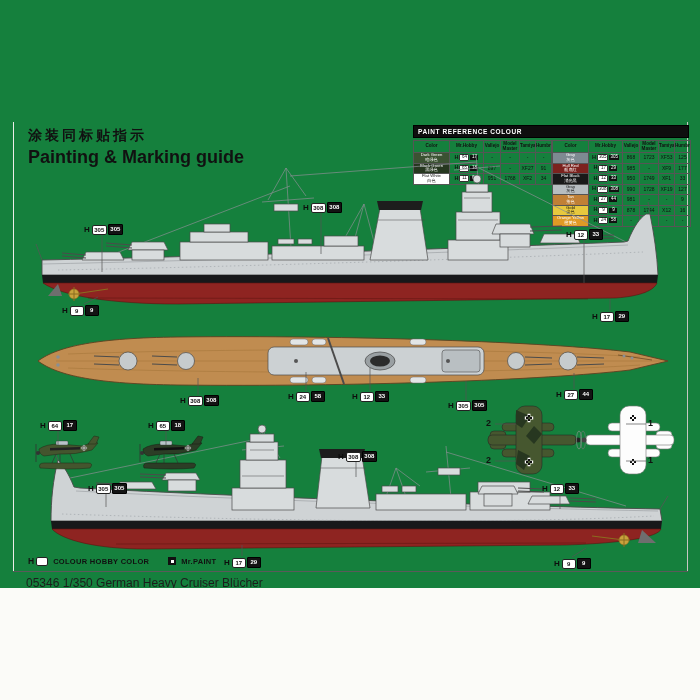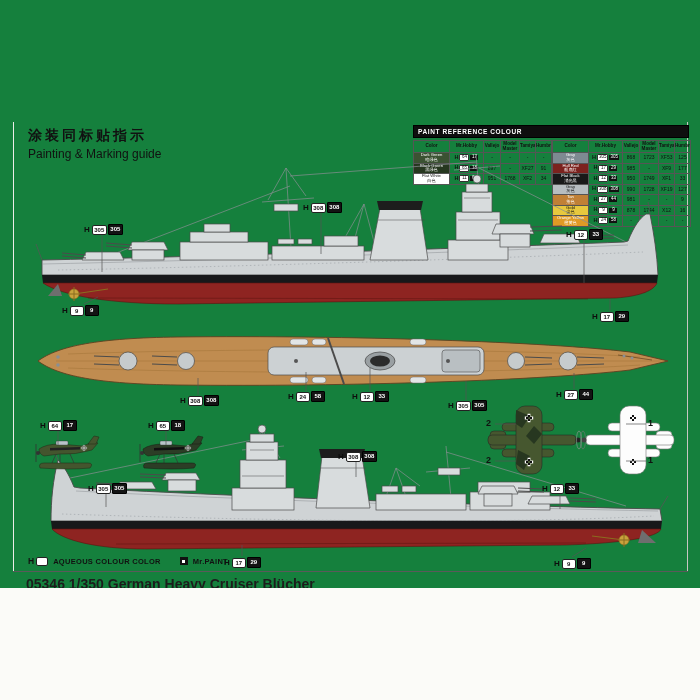--- a/index.html
+++ b/index.html
@@ -3,21 +3,21 @@
 <meta charset="utf-8">
 <style>
   html,body{margin:0;padding:0;background:#fbfbf8;font-family:"Liberation Sans",sans-serif;}
   .stage{position:relative;width:700px;height:588px;background:#15803d;overflow:hidden;}
   .sheet-edge-r{position:absolute;left:687px;top:122px;width:1px;height:449px;background:#c6c6c2;}
   .sheet-edge-l{position:absolute;left:13px;top:122px;width:1px;height:449px;background:#ececе8;background:#ecece8;}
 
   
   .titleblock{position:absolute;left:28px;top:127px;color:#111;}
   .title-cn{font-size:14px;font-weight:bold;letter-spacing:3px;}
-  .title-en{font-size:12px;font-weight:normal;margin-top:2px;}
+  .title-en{font-size:18px;font-weight:bold;margin-top:2px;}
 
   
   .pt-wrap{position:absolute;left:413px;top:125px;width:276px;}
   .pt-title{background:#0e0e0e;color:#fff;font-size:6.5px;font-weight:bold;letter-spacing:.6px;padding:2px 4px;border:1px solid #000;}
   .pt-body{display:flex;align-items:flex-start;margin-top:2px;}
   table.pt{border-collapse:collapse;table-layout:fixed;width:138px;font-size:5px;color:#111;}
   .pt th,.pt td{border:0.8px solid #555;padding:0;text-align:center;line-height:1.05;height:9.5px;overflow:hidden;font-weight:normal;}
   .pt th{font-size:4.6px;height:11px;font-weight:bold;}
   td.sw{font-size:4.2px;line-height:1.1;}
   td.sw .cn{display:block;font-size:4.2px;}
@@ -38,21 +38,21 @@
   svg.overlay{position:absolute;left:0;top:0;z-index:5;pointer-events:none;}
 
   
   .legend{position:absolute;left:28px;top:556px;display:flex;align-items:center;gap:5px;z-index:6;}
   .legend .lh{font-size:8.5px;font-weight:bold;color:#111;}
   .legend .lwb{width:10px;height:7px;border:1px solid #222;border-radius:2px;background:#fff;display:inline-block;margin-left:-3px;}
   .legend .ltext{font-size:7.5px;font-weight:bold;color:#111;letter-spacing:.3px;}
   .legend .lbb{width:8px;height:8px;background:#111;display:inline-block;margin-left:14px;}
   .legend .lbbi{width:3px;height:3px;background:#fff;display:block;margin:2.5px auto;}
   .footer-rule{position:absolute;left:13px;top:571px;width:675px;height:1.2px;background:#5a5a5a;}
-  .footer-text{position:absolute;left:26px;top:576px;font-size:14px;font-weight:bold;color:#1c1c1c;}
+  .footer-text{position:absolute;left:26px;top:576px;font-size:12px;font-weight:normal;color:#1c1c1c;}
 </style>
 </head>
 <body>
 
 <div class="stage">
   <div class="sheet-edge-l"></div>
   <div class="sheet-edge-r"></div>
 
   <div class="titleblock">
     <div class="title-cn">涂装同标贴指示</div>
@@ -502,21 +502,21 @@
     </div>
 
   <div class="pm" style="left:486px;top:418px">2</div>
   <div class="pm" style="left:486px;top:455px">2</div>
   <div class="pm" style="left:648px;top:418px">1</div>
   <div class="pm" style="left:648px;top:455px">1</div>
 
   <div class="legend">
     <span class="lh">H</span>
     <span class="lwb"></span>
-    <span class="ltext">AQUEOUS COLOUR COLOR</span>
+    <span class="ltext">COLOUR HOBBY COLOR</span>
     <span class="lbb">
         <span class="lbbi"></span>
       </span>
     <span class="ltext">Mr.PAINT</span>
   </div>
   <div class="footer-rule"></div>
   <div class="footer-text">05346 1/350 German Heavy Cruiser Blücher</div>
 </div>
 
 </body></html>

